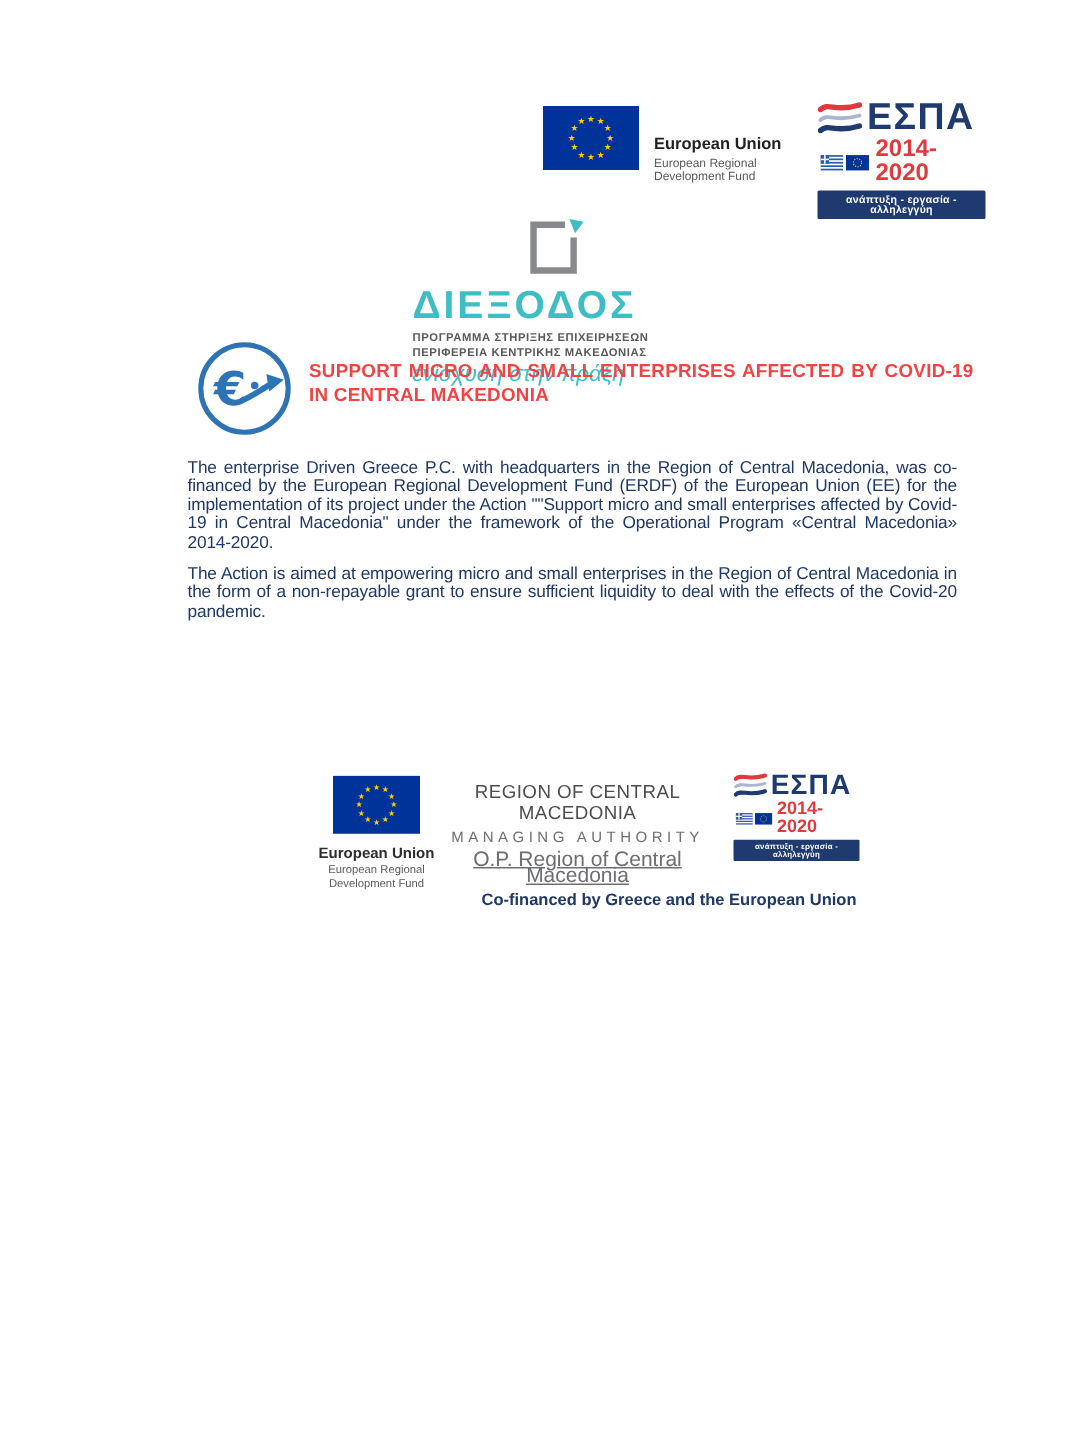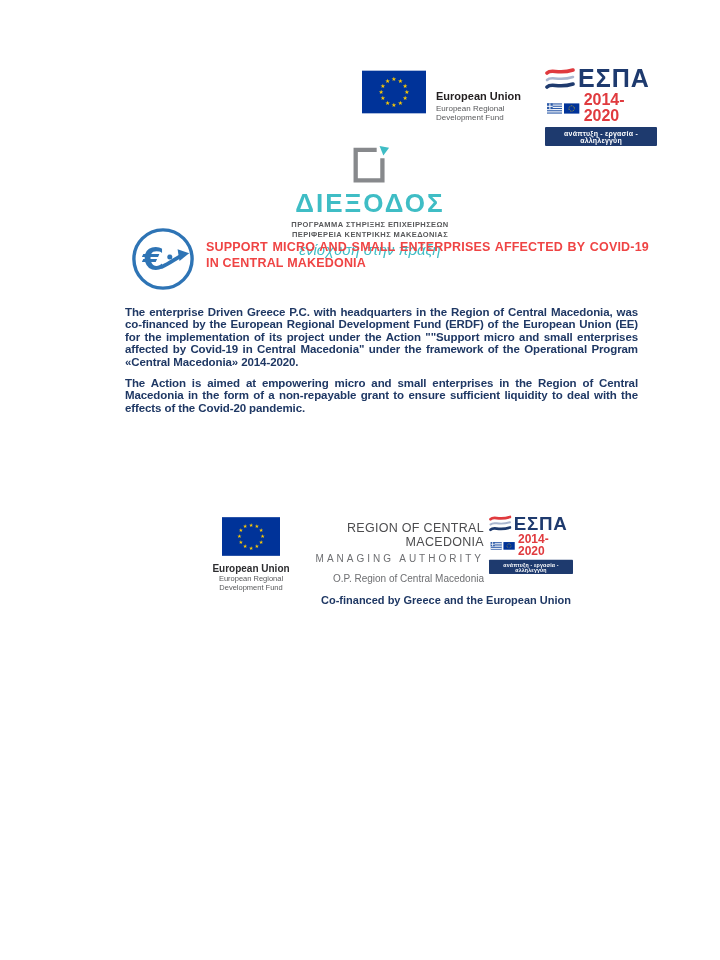--- a/index.html
+++ b/index.html
@@ -25,53 +25,53 @@
   .espa-mid svg { display:block; }
   .espa-period { font-size:16px; font-weight:bold; color:#e03a3e; margin-left:4px; line-height:1; }
   .espa-banner {
     margin-top:3px; background:#1e3a6e; color:#ffffff; font-size:7px; font-weight:bold;
     text-align:center; padding:2.5px 0; letter-spacing:0.2px; border-radius:1px;
   }
   .top-espa { position:absolute; left:545px; top:66px; }
   .f-espa { position:absolute; left:489px; top:514px; transform:scale(0.75); transform-origin:top left; }
 
   
-  .diexodos { position:absolute; left:275px; top:145px; width:190px; text-align:center; }
+  .diexodos { position:absolute; left:275px; top:145px; width:190px; }
   .diexodos svg { display:block; margin:0 auto; }
   .diexodos-name { font-size:26px; font-weight:bold; color:#3fbdc5; letter-spacing:2px; line-height:1; margin-top:3px; }
   .diexodos-sub { font-size:7.5px; font-weight:bold; color:#58595b; letter-spacing:0.4px; line-height:9.5px; margin-top:4px; }
   .diexodos-tag { font-size:15px; font-style:italic; color:#3fbdc5; margin-top:2px; }
 
   
   .program { position:absolute; left:130px; top:226px; display:flex; align-items:flex-start; }
   .program svg { display:block; flex:none; }
   .program-title {
     margin-left:10px; margin-top:13px; width:443px;
     font-size:12.5px; font-weight:bold; color:#ef4444;
     text-align:justify; line-height:16px; letter-spacing:0.2px;
   }
 
   
   .body-text {
     position:absolute; left:125px; top:306px; width:513px;
-    color:#1f3864; font-weight:bold; font-size:11.5px; line-height:12.4px;
+    color:#1f3864; font-weight:normal; font-size:11.5px; line-height:12.4px;
     text-align:justify; letter-spacing:-0.1px;
   }
   .body-text p { margin:0 0 9px 0; }
 
   
   .f-eu { position:absolute; left:203px; top:517px; width:96px; text-align:center; }
   .f-eu svg { display:inline-block; }
   .f-eu-title { font-size:10px; font-weight:bold; color:#2d2d30; margin-top:3px; line-height:11px; }
   .f-eu-sub { font-size:7.5px; color:#58595b; line-height:8.5px; margin-top:1px; }
 
-  .f-auth { position:absolute; left:286px; top:521px; width:198px; text-align:right; }
+  .f-auth { position:absolute; left:286px; top:521px; width:198px; text-align:center; }
   .f-auth-1 { font-size:12.5px; color:#4d4d4f; letter-spacing:0.3px; line-height:14px; }
   .f-auth-2 { font-size:10px; color:#6d6e71; letter-spacing:3px; margin-top:4px; line-height:11px; }
-  .f-auth-3 { font-size:10px; color:#6d6e71; margin-top:9px; line-height:11px; }
+  .f-auth-3 { font-size:14px; color:#6d6e71; margin-top:3px; line-height:11px;text-decoration:underline; }
 
   .cofinance {
     position:absolute; left:205px; top:594px; width:366px; text-align:right;
     font-size:11px; font-weight:bold; color:#1f3864;
   }
 </style>
 </head>
 <body>
 
 <div id="page">

